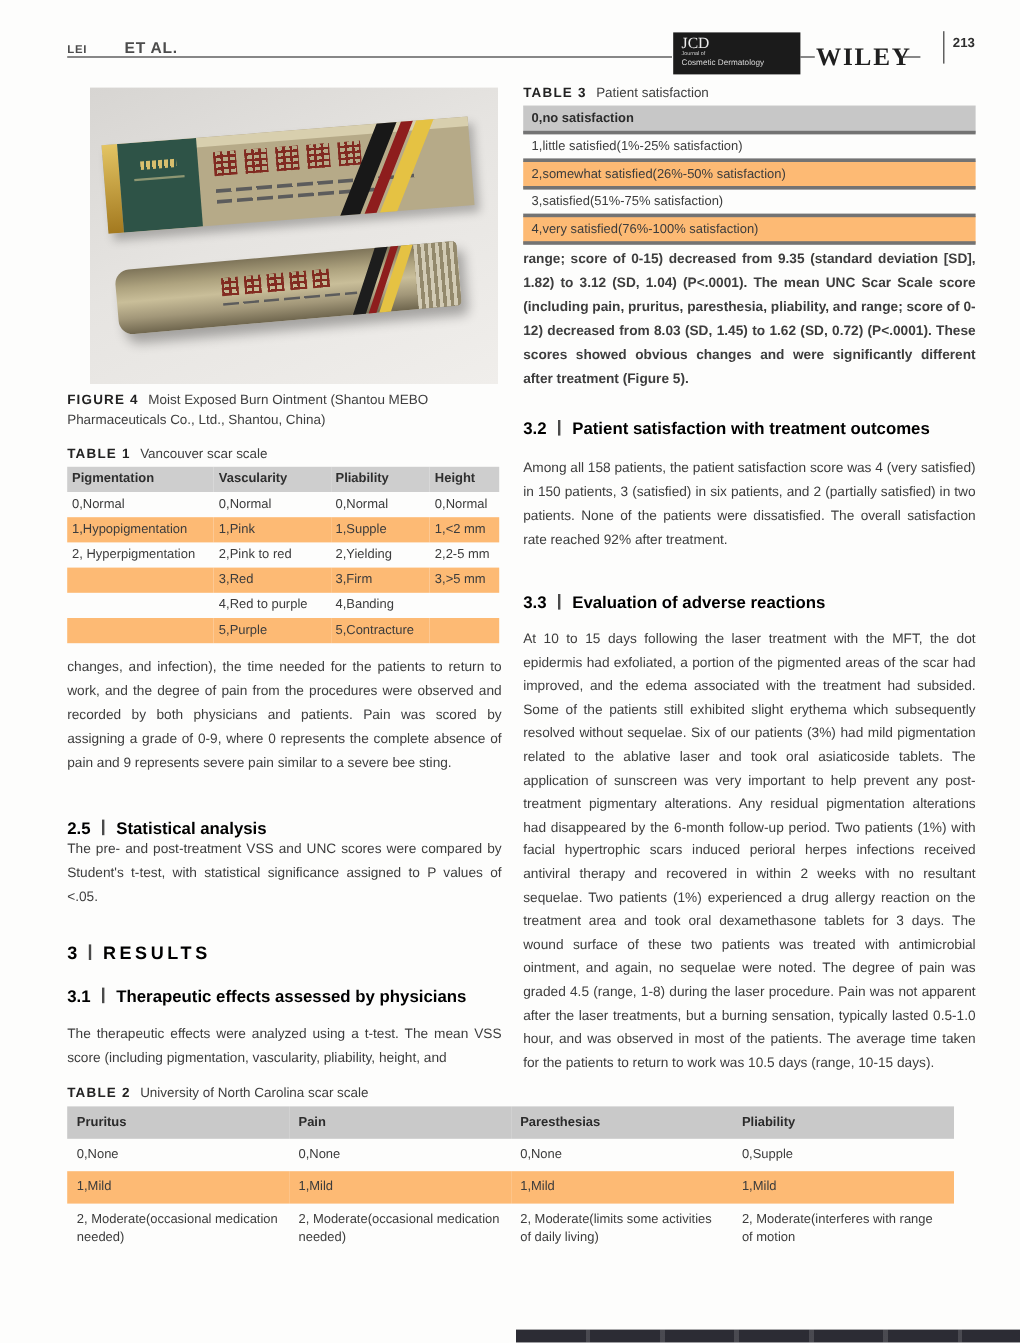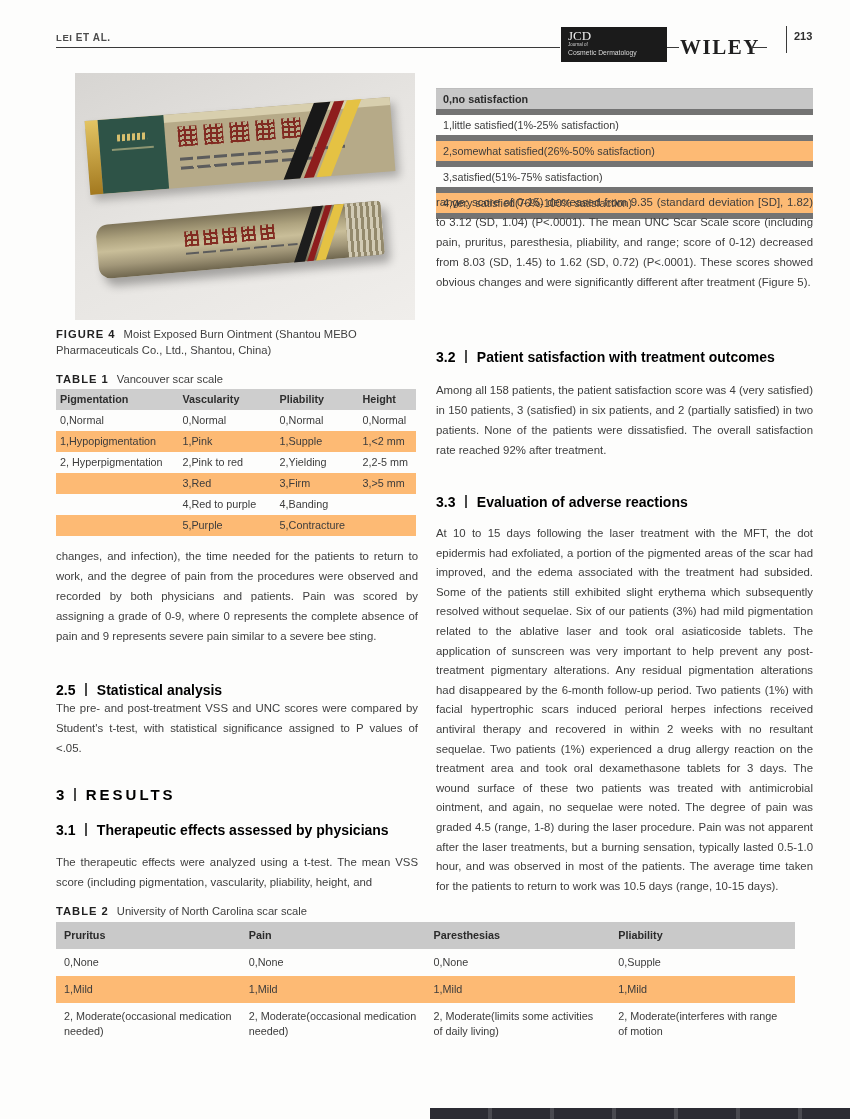--- a/index.html
+++ b/index.html
@@ -2,21 +2,21 @@
 <html><head>
 <meta charset="utf-8">
 <style>
   html,body{margin:0;padding:0;background:#ffffff;}
   #page{position:relative;width:850px;height:1119px;background:#fdfdfc;overflow:hidden;
         font-family:"Liberation Sans",sans-serif;color:#3e3e3e;}
   .abs{position:absolute;}
 
   
   .running-head{left:56px;top:32px;font-size:9.5px;font-weight:bold;color:#4c4c4c;letter-spacing:.6px;}
-  .rh-suffix{font-size:10px;}
+  .rh-suffix{font-size:13px;margin-left:28px;}
   .head-rule{left:56px;top:47px;width:504px;height:1.3px;background:#3a3a3a;}
   .logo-box{left:561px;top:27px;width:106px;height:35px;background:#1b1b1b;color:#ededed;padding:3px 7px;box-sizing:border-box;}
   .logo-abbr{font-family:"Liberation Serif",serif;font-size:13px;line-height:12px;}
   .logo-sub1{font-size:4.5px;color:#cfcfcf;line-height:6px;}
   .logo-sub2{font-size:6.8px;color:#d8d8d8;line-height:9px;}
   .dash{height:1.4px;background:#3a3a3a;top:47px;}
   .dash1{left:667px;width:12px;}
   .dash2{left:751px;width:16px;}
   .pn-line{left:786px;top:26px;width:1.2px;height:27px;background:#3a3a3a;}
   .pageno{left:794px;top:30px;font-size:11px;font-weight:bold;color:#2e2e2e;}
@@ -68,34 +68,34 @@
   .table3-label{left:436px;top:70px;width:377px;}
   .table2-label{top:903px;width:500px;}
 
   
   table{border-collapse:collapse;width:100%;font-size:10.8px;color:#3c3c3c;}
   .tbl1{left:56px;top:389px;width:360px;}
   .tbl1 td,.tbl1 th{padding:4px 4px;text-align:left;font-weight:normal;vertical-align:top;line-height:13px;}
   .tbl1 thead th{background:#cecece;font-weight:bold;color:#2e2e2e;}
   tr.shade{background:#fdba74;}
   .tbl3{left:436px;top:88px;width:377px;border-top:1px solid #bdbdbd;}
-  .tbl3 td{padding:4.5px 7px;line-height:11px;border-bottom:6px solid #737373;}
+  .tbl3 td{padding:4.5px 7px;line-height:11px;border-bottom:3px solid #737373;}
   .tbl3 tr.hdr td{background:#c7c7c7;font-weight:bold;color:#2b2b2b;}
   .tbl2{left:56px;top:922px;width:739px;}
   .tbl2 td,.tbl2 th{padding:6px 8px;text-align:left;font-weight:normal;vertical-align:top;line-height:15px;}
   .tbl2 thead th{background:#c9c9c9;font-weight:bold;color:#2b2b2b;}
 
   
   .para{font-size:11.4px;line-height:20px;text-align:justify;color:#3d3d3d;}
   .lcol{left:56px;width:362px;}
   .rcol{left:436px;width:377px;}
   .p-left1{top:546px;}
   .p-25{top:698px;}
   .p-31{top:852px;}
-  .p-rtop{top:192px;}
+  .p-rtop{top:206px;font-weight:bold;}
   .p-32{top:380px;}
   .p-33{top:524px;line-height:19.6px;}
   .heading{font-size:14px;font-weight:bold;color:#000000;}
   .h-25{left:56px;top:682px;}
   .h-3{left:56px;top:786px;font-size:15px;}
   .h-3 .h-title{letter-spacing:3px;}
   .h-31{left:56px;top:822px;}
   .h-32{left:436px;top:349px;}
   .h-33{left:436px;top:494px;}
   .hbar{display:inline-block;width:1.4px;height:13px;background:#4a4a4a;margin:0 10px;vertical-align:-1px;}
@@ -232,20 +232,23 @@
   <div class="abs para lcol p-25">The pre- and post-treatment VSS and UNC scores were compared by Student's t-test, with statistical significance assigned to P values of &lt;.05.</div>
 
   <div class="abs heading h-3">
     <span>3</span><span class="hbar"></span><span class="h-title">RESULTS</span>
   </div>
   <div class="abs heading h-31">
     <span>3.1</span><span class="hbar"></span><span class="h-title">Therapeutic effects assessed by physicians</span>
   </div>
   <div class="abs para lcol p-31">The therapeutic effects were analyzed using a t-test. The mean VSS score (including pigmentation, vascularity, pliability, height, and</div>
 
+  <div class="abs cap table3-label">
+    <span class="bold-label">TABLE 3</span><span>Patient satisfaction</span>
+  </div>
   <table class="abs tbl3">
     <tbody>
       <tr class="hdr">
           <td>0,no satisfaction</td>
         </tr>
       <tr>
           <td>1,little satisfied(1%-25% satisfaction)</td>
         </tr>
       <tr class="shade">
           <td>2,somewhat satisfied(26%-50% satisfaction)</td>

